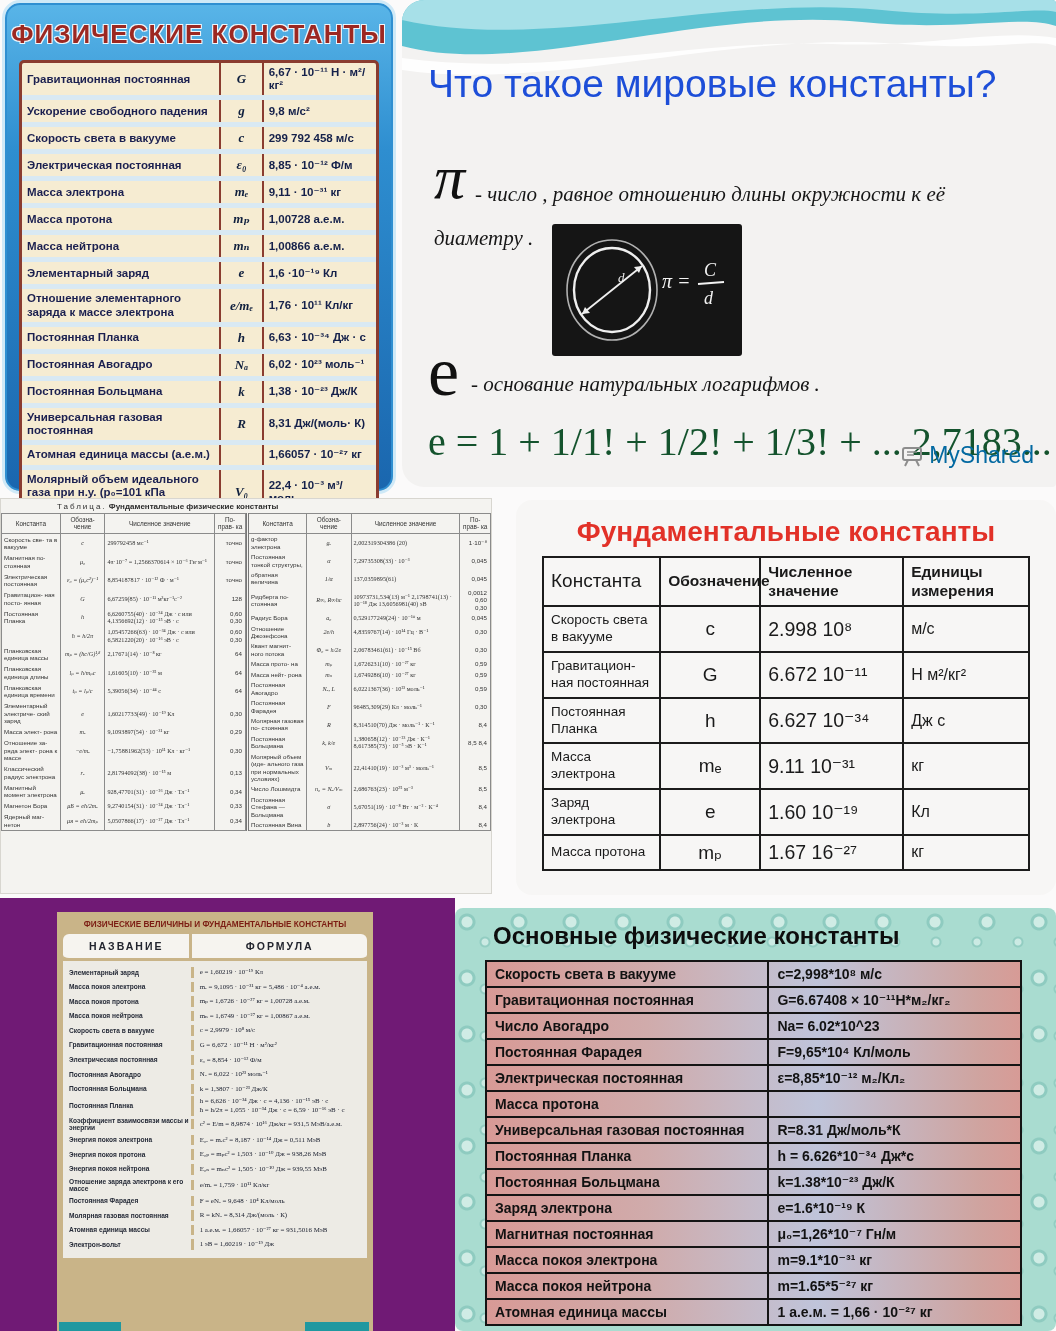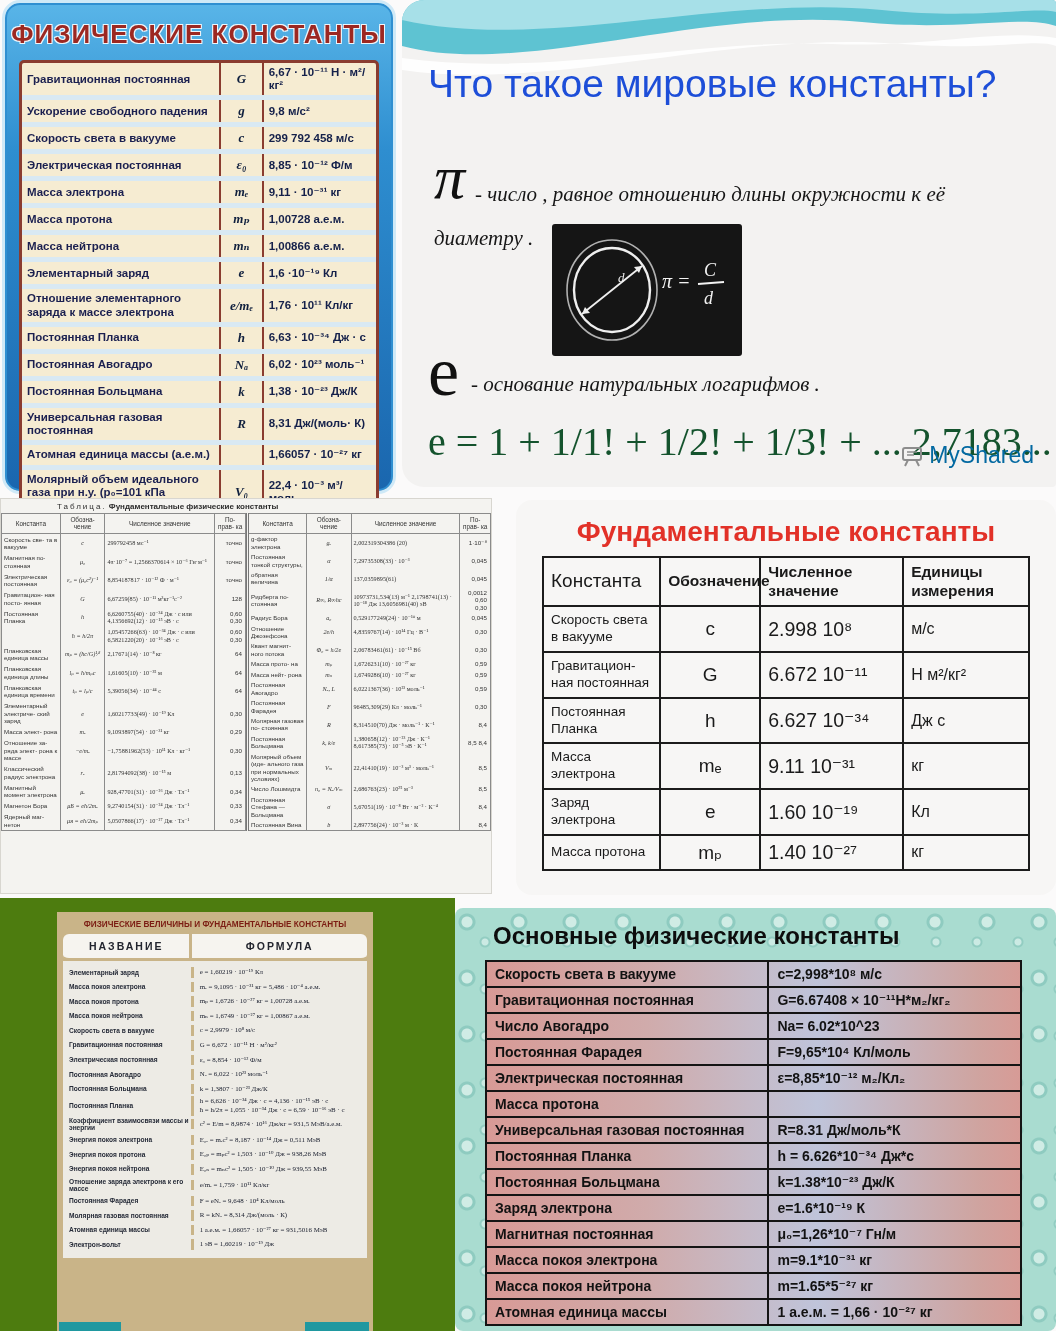--- a/index.html
+++ b/index.html
@@ -56,21 +56,21 @@
   #p4 .t{margin:16px 0 8px;text-align:center;font-size:28px;font-weight:bold;color:#e23128;}
   #p4 table{margin:0 auto;width:488px;border-collapse:collapse;table-layout:fixed;}
   #p4 th,#p4 td{border:2px solid #1c1c1c;padding:5px 7px;color:#1a1a1a;text-align:left;vertical-align:middle;}
   #p4 th{font-size:15.5px;font-weight:bold;line-height:1.2;}
   #p4 th.first{font-size:19px;font-weight:400;}
   #p4 td.n{font-size:13.5px;line-height:1.25;}
   #p4 td.s{font-size:19px;text-align:center;}
   #p4 td.v{font-size:19.5px;}
   #p4 td.u{font-size:16px;}
   
-  #p5page{left:0;top:898px;width:455px;height:433px;background:#4d7c0f;}
+  #p5page{left:0;top:898px;width:455px;height:433px;background:#701a75;}
   #p5{position:absolute;left:57px;top:14px;width:316px;height:419px;background:#c9b488;padding:5px 6px 0;box-sizing:border-box;}
   #p5 .t{text-align:center;font-size:8.2px;font-weight:bold;color:#7c1d13;padding:3px 0 5px;}
   #p5 .hdr{display:flex;background:#f6f4ef;border-bottom:3px solid #c9b488;border-radius:6px;}
   #p5 .hdr div{padding:6px 0;font-size:10.5px;font-weight:bold;color:#23252e;letter-spacing:2px;text-align:center;}
   #p5 .hdr .c1{width:42%;border-right:3px solid #c9b488;}
   #p5 .hdr .c2{width:58%;}
   #p5 .body{background:#edebe5;padding:4px 0 6px;}
   #p5 .row{display:flex;align-items:center;min-height:14.6px;}
   #p5 .row .n{width:42%;box-sizing:border-box;padding:1px 2px 1px 6px;font-size:6.6px;font-weight:bold;color:#262b38;line-height:1.15;}
   #p5 .row .f{width:58%;box-sizing:border-box;border-left:3px solid #c9b488;padding:1px 2px 1px 6px;
@@ -546,21 +546,21 @@
         <tr>
           <td class="n">Заряд электрона</td>
           <td class="s">e</td>
           <td class="v">1.60 10⁻¹⁹</td>
           <td class="u">Кл</td>
         </tr>
 
         <tr>
           <td class="n">Масса протона</td>
           <td class="s">mₚ</td>
-          <td class="v">1.40 10⁻²⁷</td>
+          <td class="v">1.67 16⁻²⁷</td>
           <td class="u">кг</td>
         </tr>
       </tbody>
   </table>
 </div>
 
 <div id="p5page" class="abs">
   <div id="p5">
     <div class="t">ФИЗИЧЕСКИЕ  ВЕЛИЧИНЫ И ФУНДАМЕНТАЛЬНЫЕ КОНСТАНТЫ</div>
     <div class="hdr">

